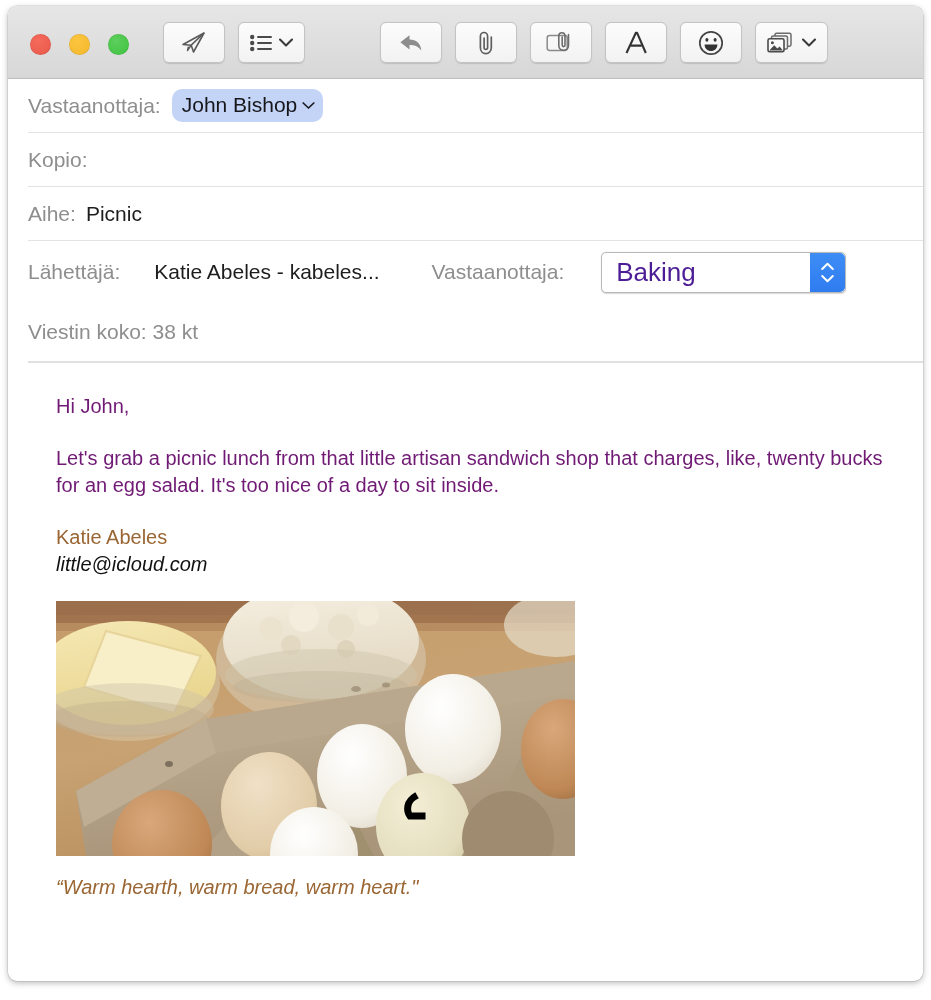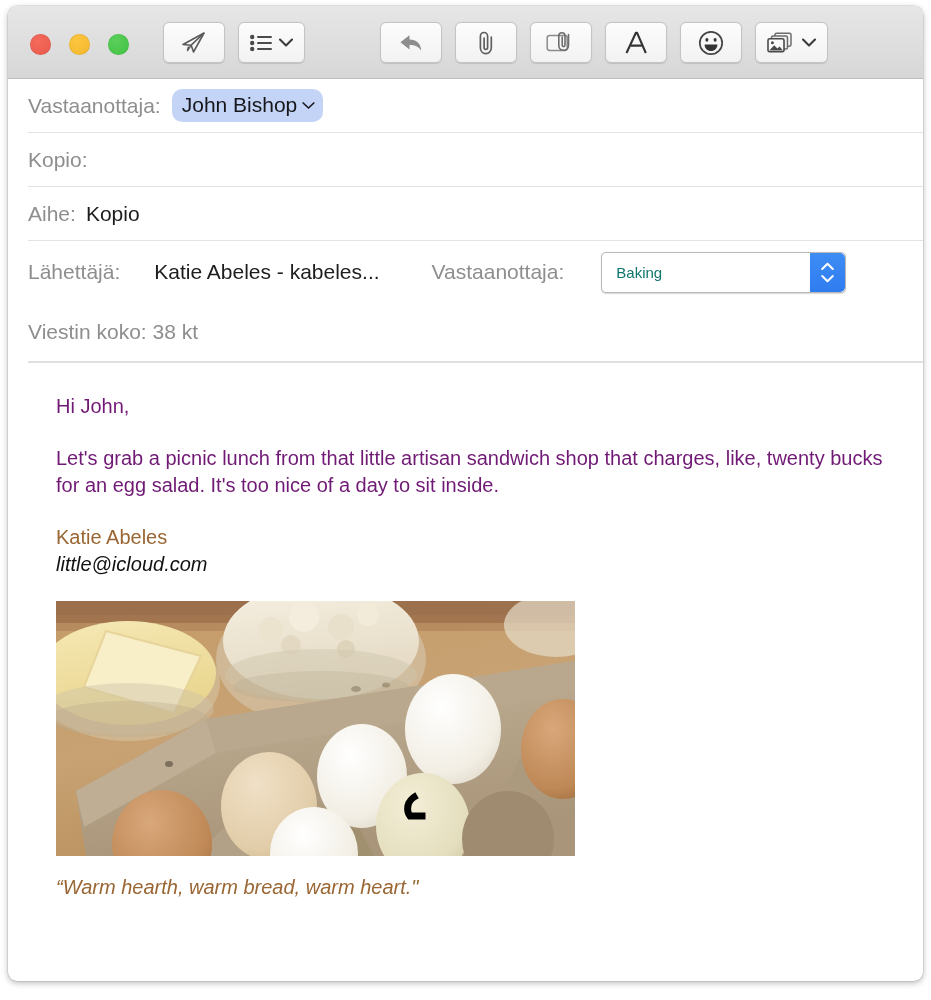--- a/index.html
+++ b/index.html
@@ -134,22 +134,22 @@
     height: 41px;
     background: #ffffff;
     border: 0.5px solid #b9b9b9;
     border-radius: 5px;
     box-shadow: 0 0.5px 1.2px rgba(0,0,0,0.16);
     display: flex;
     align-items: center;
     box-sizing: border-box;
   }
   .popup-value {
-    font-size: 15px;
-    color: #0f766e;
+    font-size: 26px;
+    color: #4c1d95;
     padding-left: 14px;
     white-space: nowrap;
   }
   .stepper {
     position: absolute;
     right: 0;
     top: 0;
     bottom: 0;
     width: 35px;
     border-radius: 0 5px 5px 0;
@@ -345,21 +345,21 @@
       </span>
     </div>
 
     <div class="field-row">
       <span class="field-label">Kopio:</span>
       <span class="field-value"></span>
     </div>
 
     <div class="field-row">
       <span class="field-label">Aihe:</span>
-      <span class="field-value">Kopio</span>
+      <span class="field-value">Picnic</span>
     </div>
 
     <div class="field-row last">
       <span class="field-label">Lähettäjä:</span>
       <span class="field-value">Katie Abeles - kabeles...</span>
       <span class="sig-label">Vastaanottaja:</span>
       <div class="popup">
         <span class="popup-value">Baking</span>
         <span class="stepper">
           <svg width="15" height="9" viewBox="0 0 15 9" style="display:block">

